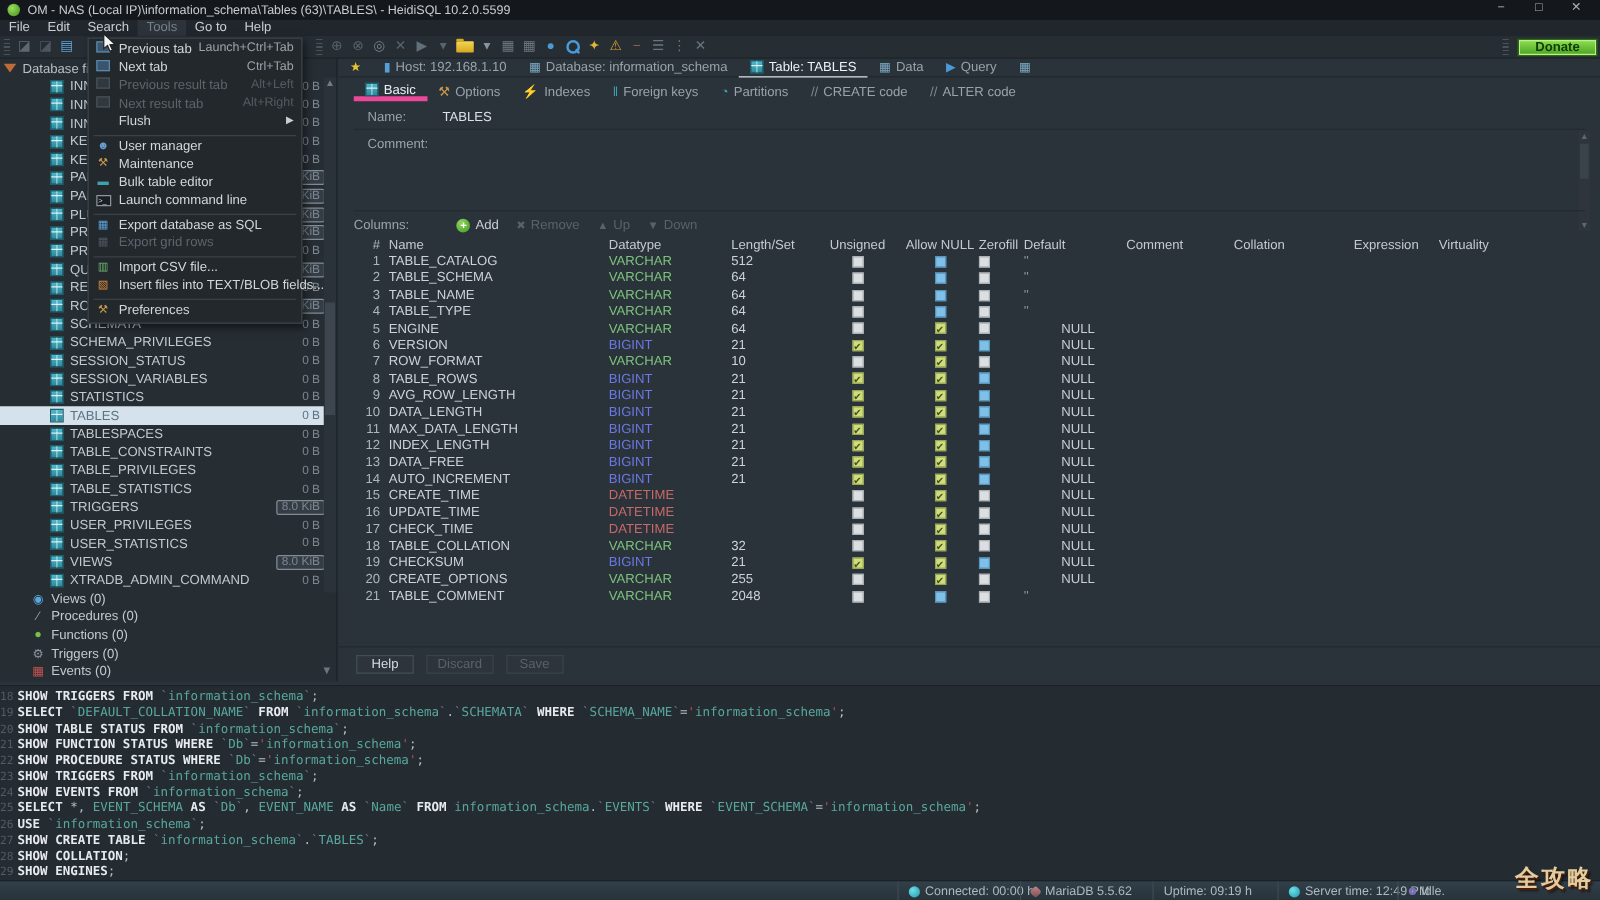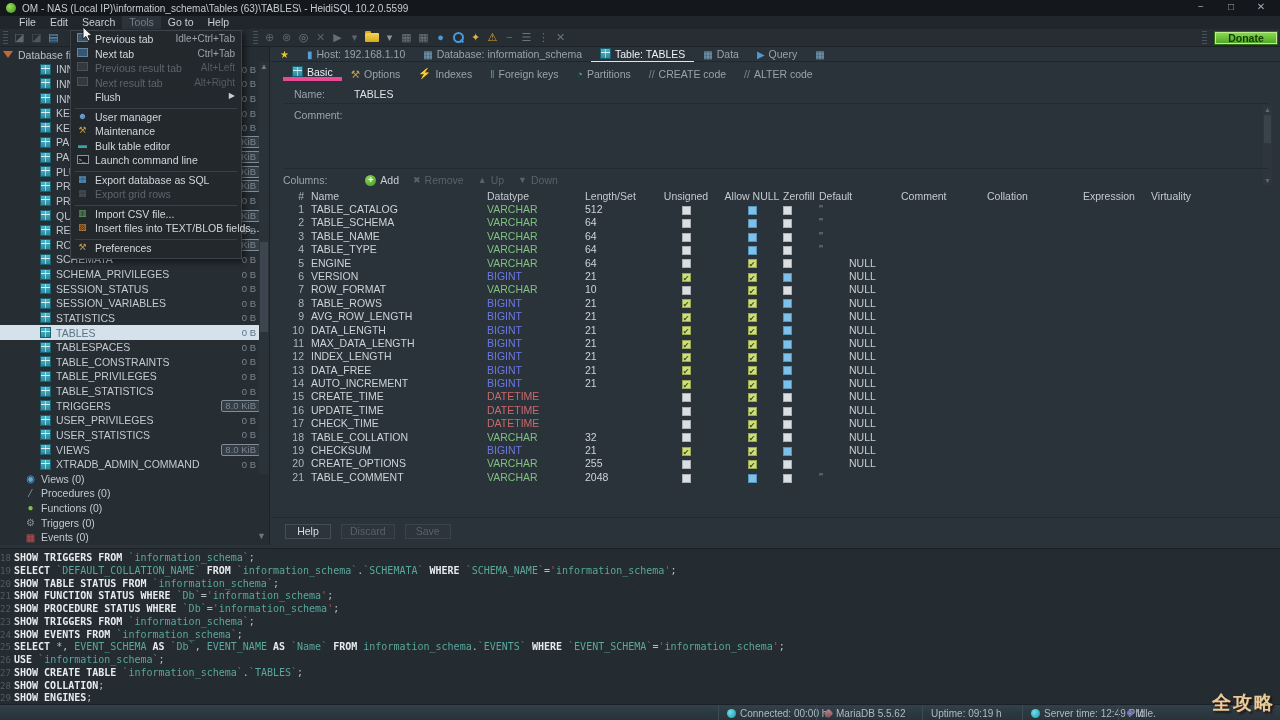--- a/index.html
+++ b/index.html
@@ -9,21 +9,21 @@
 
   
   .titlebar { position:absolute; left:0; top:0; width:1280px; height:16px; background:#14171b;
               display:flex; align-items:center; padding-left:6px; color:#c8cdd2; font-size:10px; }
   .appicon { width:10px; height:10px; border-radius:5px; background:radial-gradient(circle at 35% 35%, #9adf5a, #3f8d1e); margin-right:6px; }
   .win-controls { position:absolute; right:4px; top:0; display:flex; }
   .win-btn { width:30px; height:15px; text-align:center; line-height:14px; color:#a7adb3; font-size:10px; }
 
   
   .menubar { position:absolute; left:0; top:16px; width:1280px; height:13px; background:#20262b;
-             display:flex; align-items:center; font-size:10.5px; color:#c9ced3;padding-left:12px; }
+             display:flex; align-items:center; font-size:10.5px; color:#c9ced3; }
   .menubar .mitem { padding:0 7px; height:13px; line-height:13px; }
   .menubar .mitem.active { background:#2c333a; color:#767f87; }
 
   
   .toolbar { position:absolute; left:0; top:29px; width:1280px; height:18px; background:#262d33;
              border-bottom:1px solid #1d2227; display:flex; align-items:center; }
   .grip { width:5px; height:14px; margin:0 3px; background:repeating-linear-gradient(#49525a 0 1px, transparent 1px 3px); }
   .tico { width:17px; text-align:center; font-size:11px; line-height:17px; }
   .folder-ico { position:relative; width:14px; height:9px; background:linear-gradient(#f3d554,#d8a81f); border-radius:1px; margin:0 2px; }
   .folder-ico::before { content:""; position:absolute; top:-2px; left:0; width:6px; height:2px; background:#d8a81f; border-radius:1px 1px 0 0; }
@@ -828,21 +828,21 @@
       <div class="sseg" style="left: 1118px;">
         <span class="sico ring"></span>
         <span>Idle.</span>
       </div>
     </div>
 
   <div class="menu" id="tools-menu">
       <div class="menu-item">
         <span class="mico"><span class="ico-sq"></span></span>
         <span class="mlabel">Previous tab</span>
-        <span class="mshort">Idle+Ctrl+Tab</span>
+        <span class="mshort">Launch+Ctrl+Tab</span>
       </div>
       <div class="menu-item">
         <span class="mico"><span class="ico-sq"></span></span>
         <span class="mlabel">Next tab</span>
         <span class="mshort">Ctrl+Tab</span>
       </div>
       <div class="menu-item disabled">
         <span class="mico"><span class="ico-sq dim"></span></span>
         <span class="mlabel">Previous result tab</span>
         <span class="mshort">Alt+Left</span>

